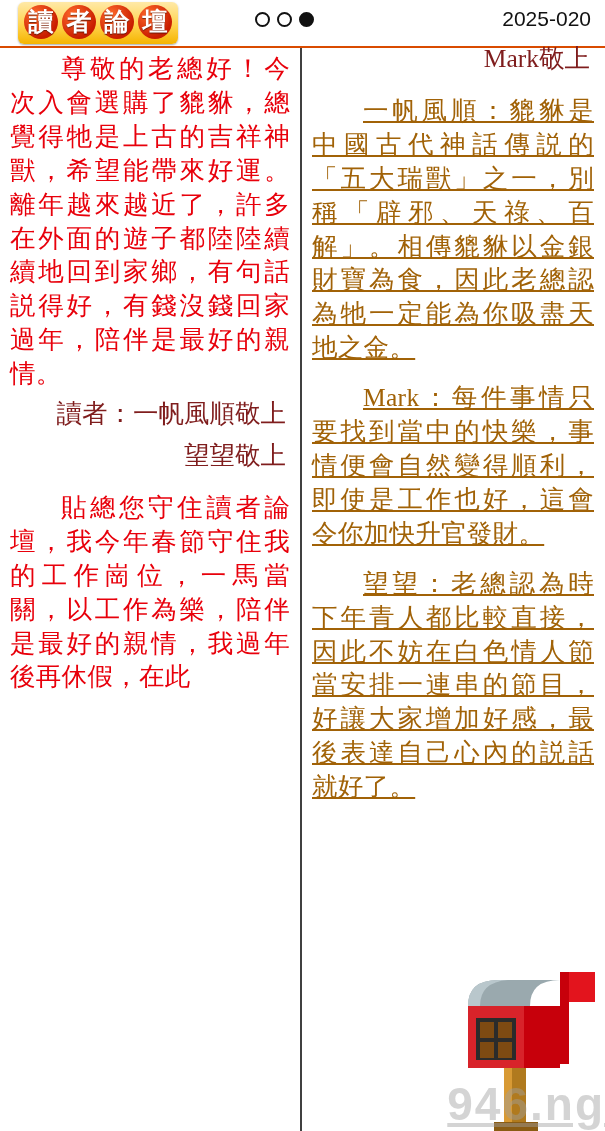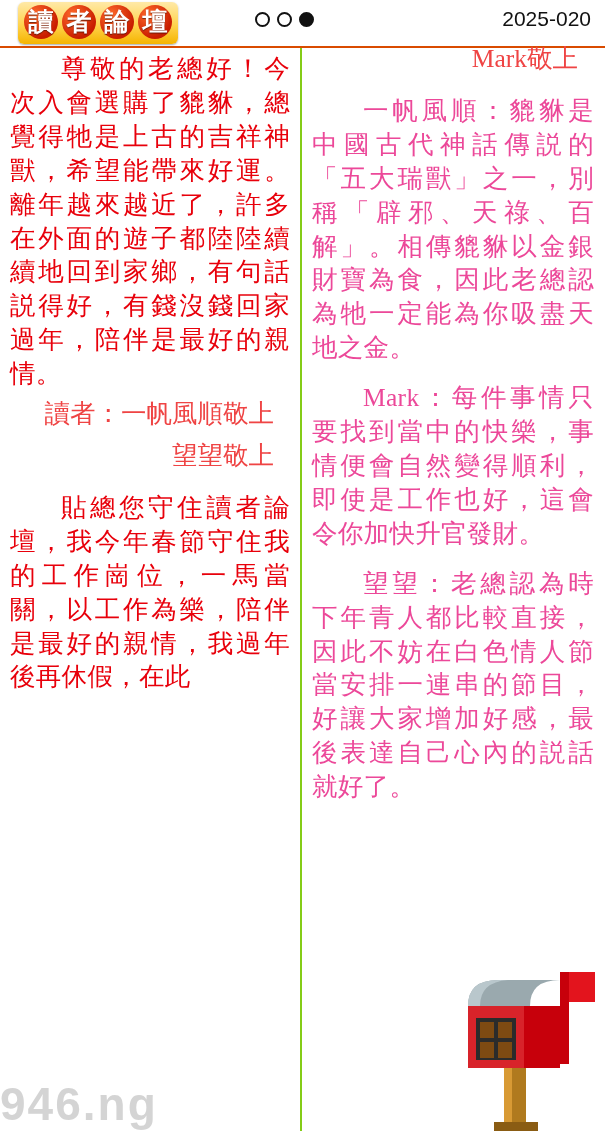--- a/index.html
+++ b/index.html
@@ -80,64 +80,65 @@
     right: 0;
     bottom: 0;
     display: flex;
   }
   .col {
     width: 302px;
     box-sizing: border-box;
     padding: 4px 10px 0 10px;
     position: relative;
   }
-  .col.left { border-right: 2px solid #84cc16; font-family: Liberation Serif, serif; }
+  .col.left { border-right: 2px solid #404040; font-family: Liberation Serif, serif; }
 
   .para {
     font-size: 25.5px;
     line-height: 1.33;
     letter-spacing: 0.3px;
     margin: 0 0 16px 0;
     text-indent: 2em;
     text-align: justify;
     text-justify: inter-ideograph;
   }
   .para.red   { color: #e8000b; }
   .para.noind { text-indent: 0; }
   .sign {
     font-size: 25.5px;
     line-height: 1.33;
-    margin: -10px 16px 18px 0;
+    margin: -10px 4px 18px 0;
     text-align: right;
-    color: #ef4444;
-  }
-  .para.blue { color: #ec4899; }
+    color: #7f1d1d;
+  }
+  .para.blue { color: #a16207; text-decoration: underline; }
 
   
   .mailbox {
     position: absolute;
     right: 2px;
     bottom: 0;
     width: 160px;
     height: 165px;
   }
 
   
   .watermark {
     position: absolute;
     left: 0;
     bottom: 0;
     width: 100%;
-    text-align: left;
+    text-align: right;
     font-size: 46px;
     font-weight: bold;
     color: rgba(160,160,160,.45);
     font-family: "Liberation Sans", sans-serif;
     letter-spacing: 2px;
     pointer-events: none;
+    text-decoration: underline;
   }
 </style>
 </head>
 <body>
 
 <div class="header">
   <div class="logo">
     <span class="logo-char">讀</span>
     <span class="logo-char">者</span>
     <span class="logo-char">論</span>

